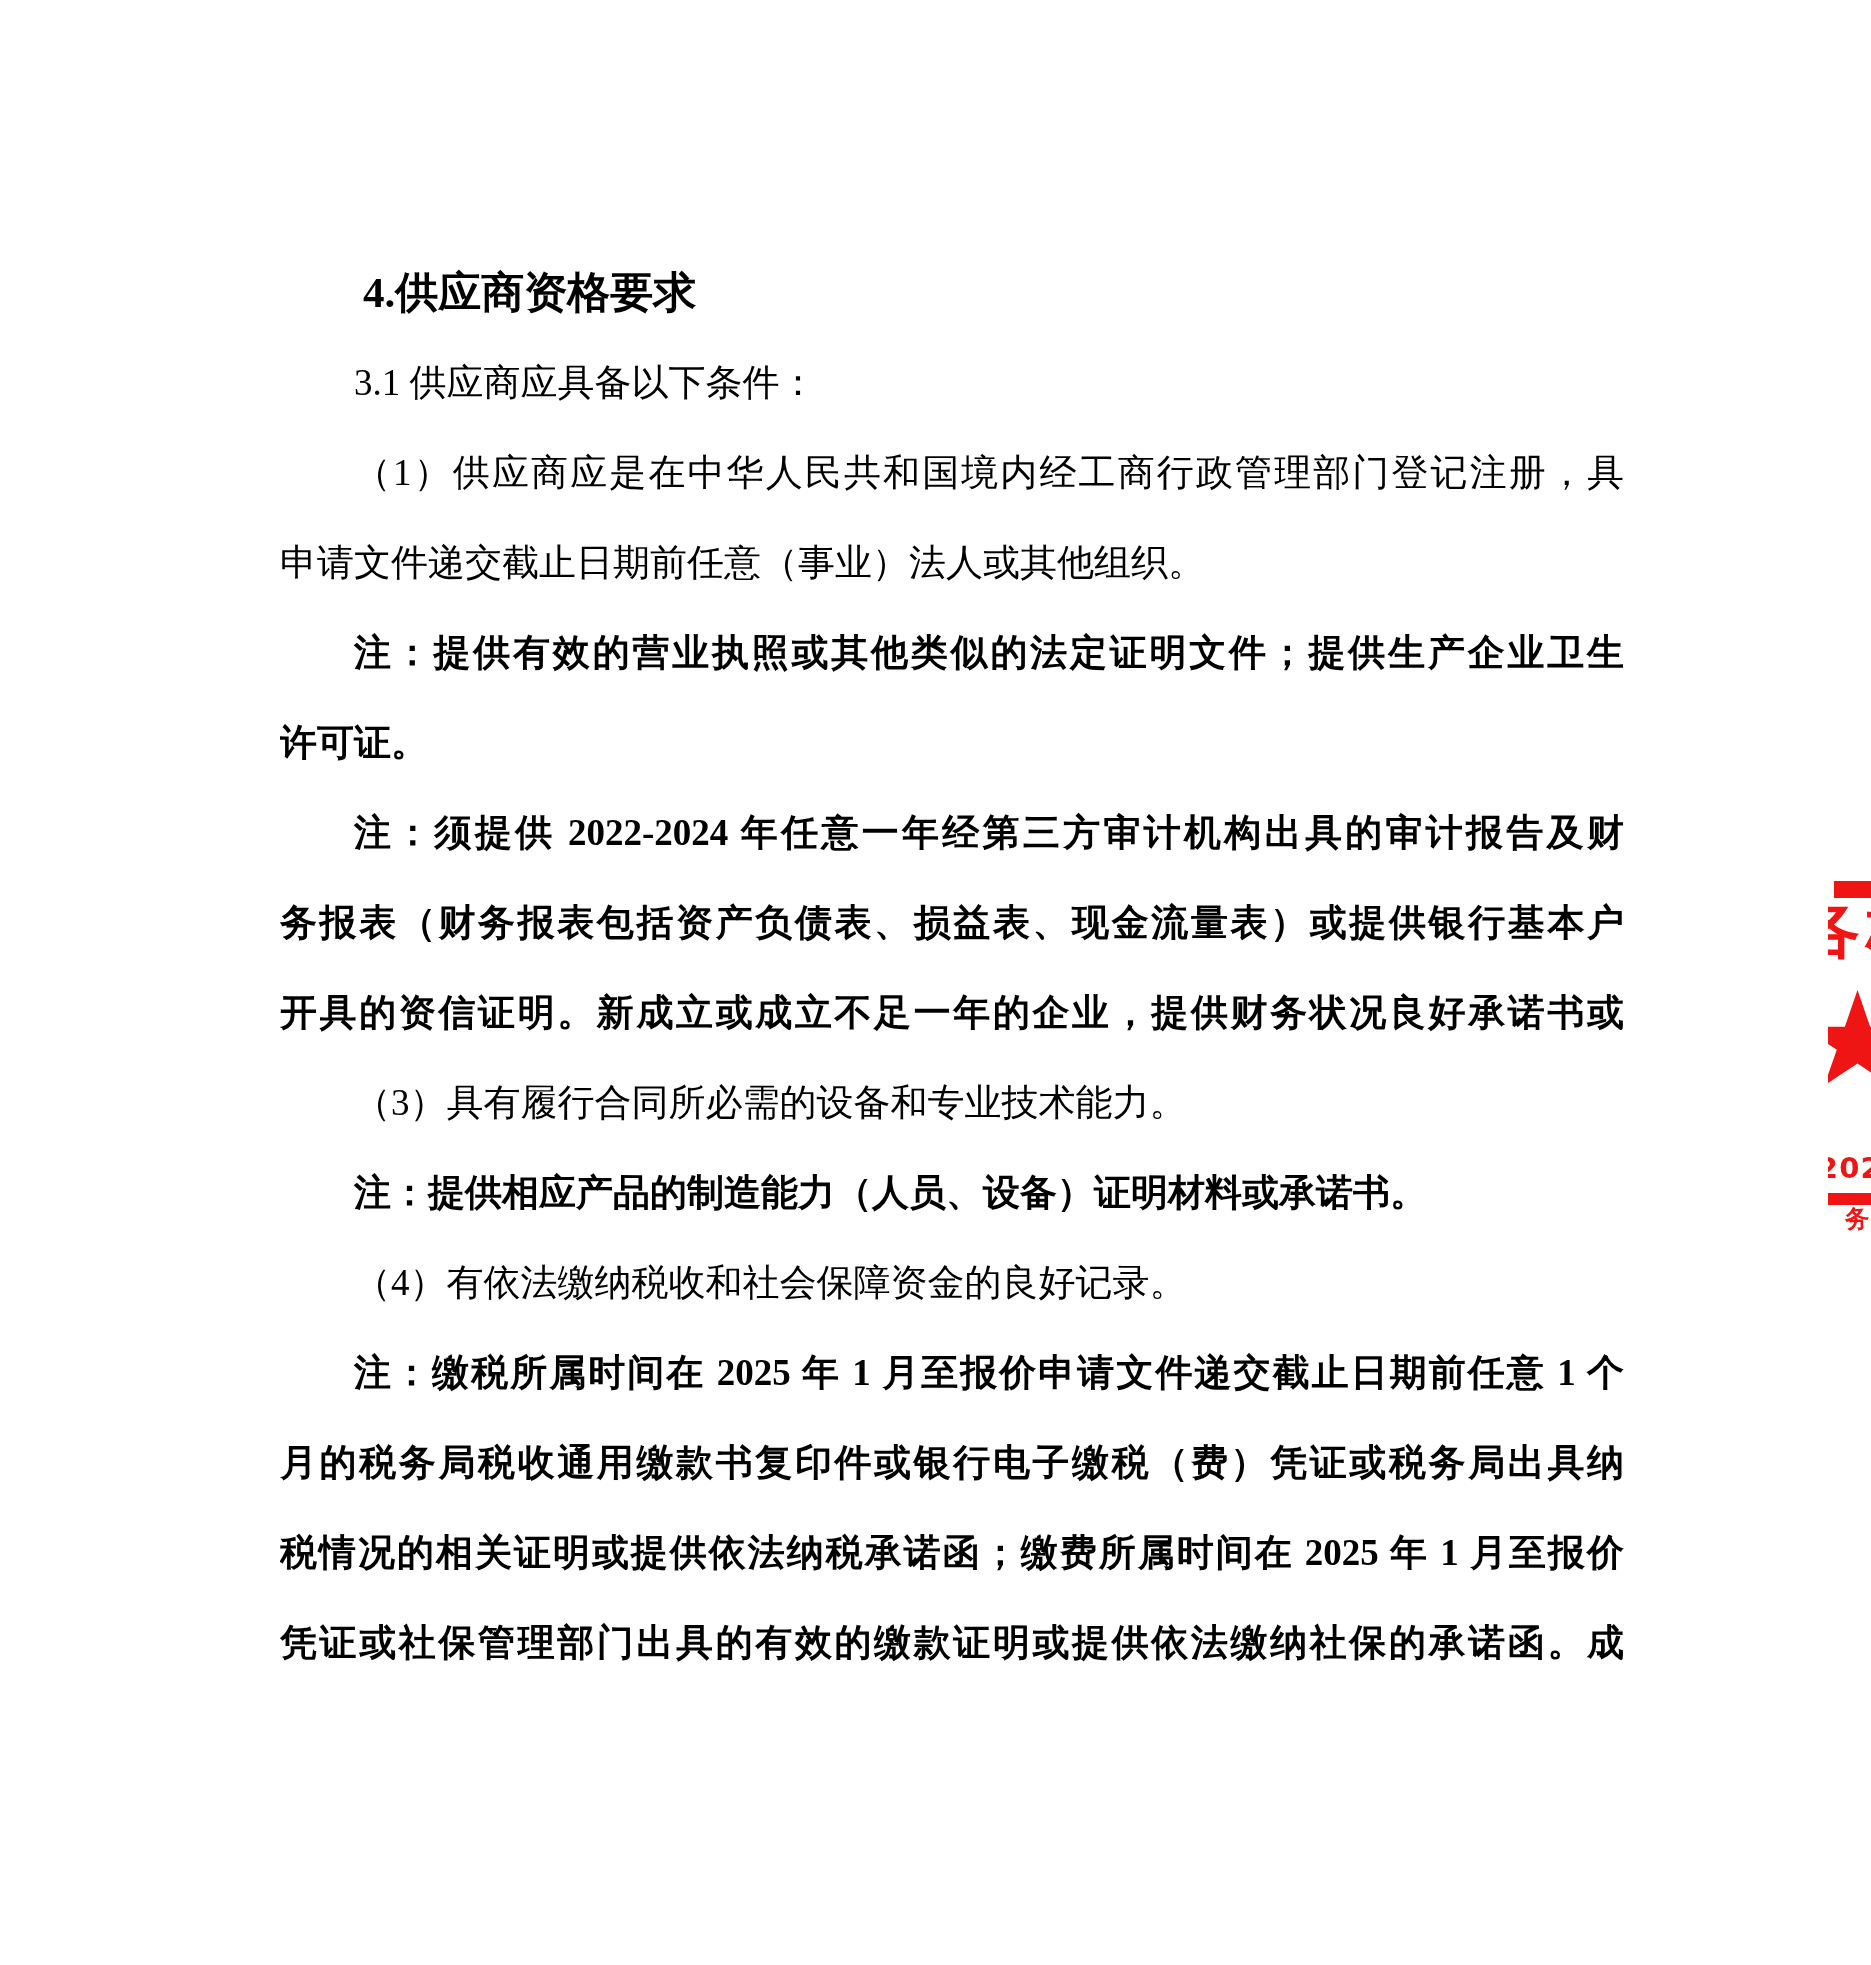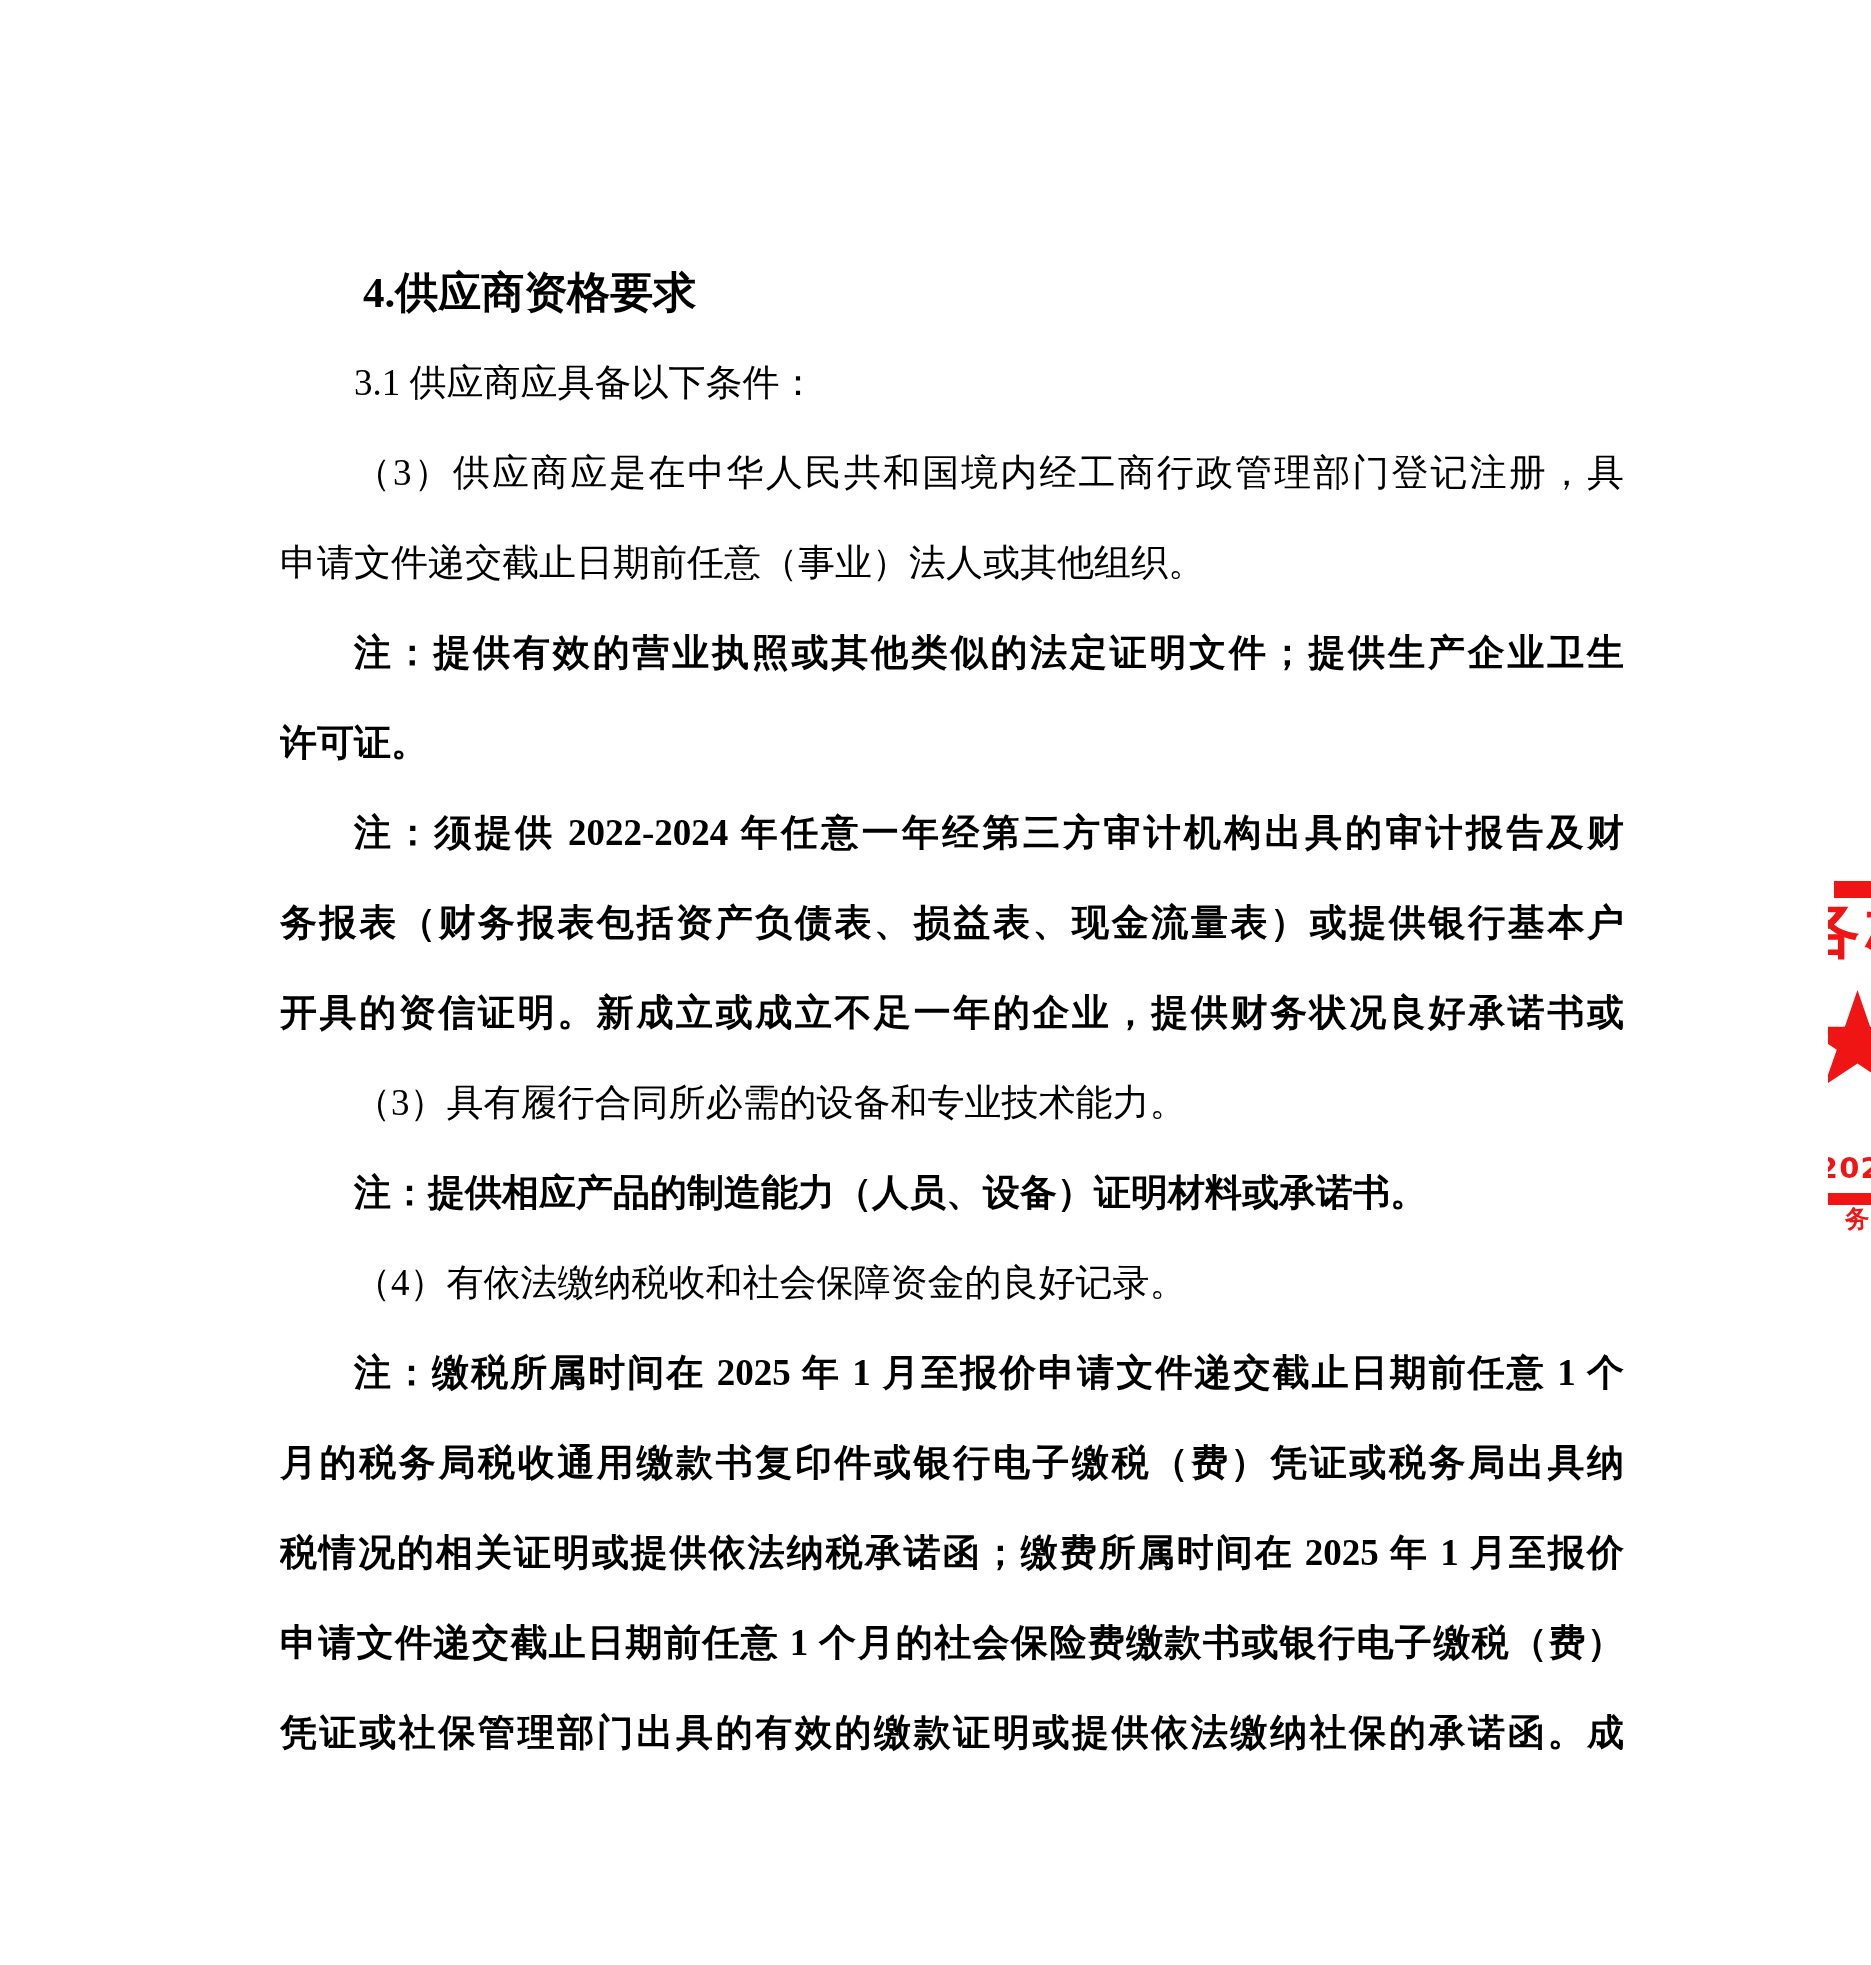--- a/index.html
+++ b/index.html
@@ -94,34 +94,33 @@
 </style>
 </head>
 <body>
 
 <div class="page">
 
   <div class="content">
     <div class="doc-heading">4.供应商资格要求</div>
 
   <div class="line first end">3.1 供应商应具备以下条件：</div>
-      <div class="line first">（3）供应商应是在中华人民共和国境内经工商行政管理部门登记注册，具</div>
+      <div class="line first">（1）供应商应是在中华人民共和国境内经工商行政管理部门登记注册，具</div>
       <div class="line end">申请文件递交截止日期前任意（事业）法人或其他组织。</div>
       <div class="line bold first">注：提供有效的营业执照或其他类似的法定证明文件；提供生产企业卫生</div>
       <div class="line bold end">许可证。</div>
       <div class="line bold first">注：须提供 2022-2024 年任意一年经第三方审计机构出具的审计报告及财</div>
       <div class="line bold">务报表（财务报表包括资产负债表、损益表、现金流量表）或提供银行基本户</div>
       <div class="line bold">开具的资信证明。新成立或成立不足一年的企业，提供财务状况良好承诺书或</div>
       <div class="line first end">（3）具有履行合同所必需的设备和专业技术能力。</div>
       <div class="line bold first end">注：提供相应产品的制造能力（人员、设备）证明材料或承诺书。</div>
       <div class="line first end">（4）有依法缴纳税收和社会保障资金的良好记录。</div>
       <div class="line bold first">注：缴税所属时间在 2025 年 1 月至报价申请文件递交截止日期前任意 1 个</div>
       <div class="line bold">月的税务局税收通用缴款书复印件或银行电子缴税（费）凭证或税务局出具纳</div>
       <div class="line bold">税情况的相关证明或提供依法纳税承诺函；缴费所属时间在 2025 年 1 月至报价</div>
-      <div class="line bold">申请文件递交截止日期前任意 1 个月的社会保险费缴款书或银行电子缴税（费）</div>
       <div class="line bold">凭证或社保管理部门出具的有效的缴款证明或提供依法缴纳社保的承诺函。成</div>
     </div>
 
   <div class="stamp">
     <div class="stamp-bar-top"></div>
     <div class="stamp-glyphs">各格</div>
     <div class="stamp-star"></div>
     <div class="stamp-year">2022</div>
     <div class="stamp-bar-bottom"></div>
     <div class="stamp-char">务</div>

